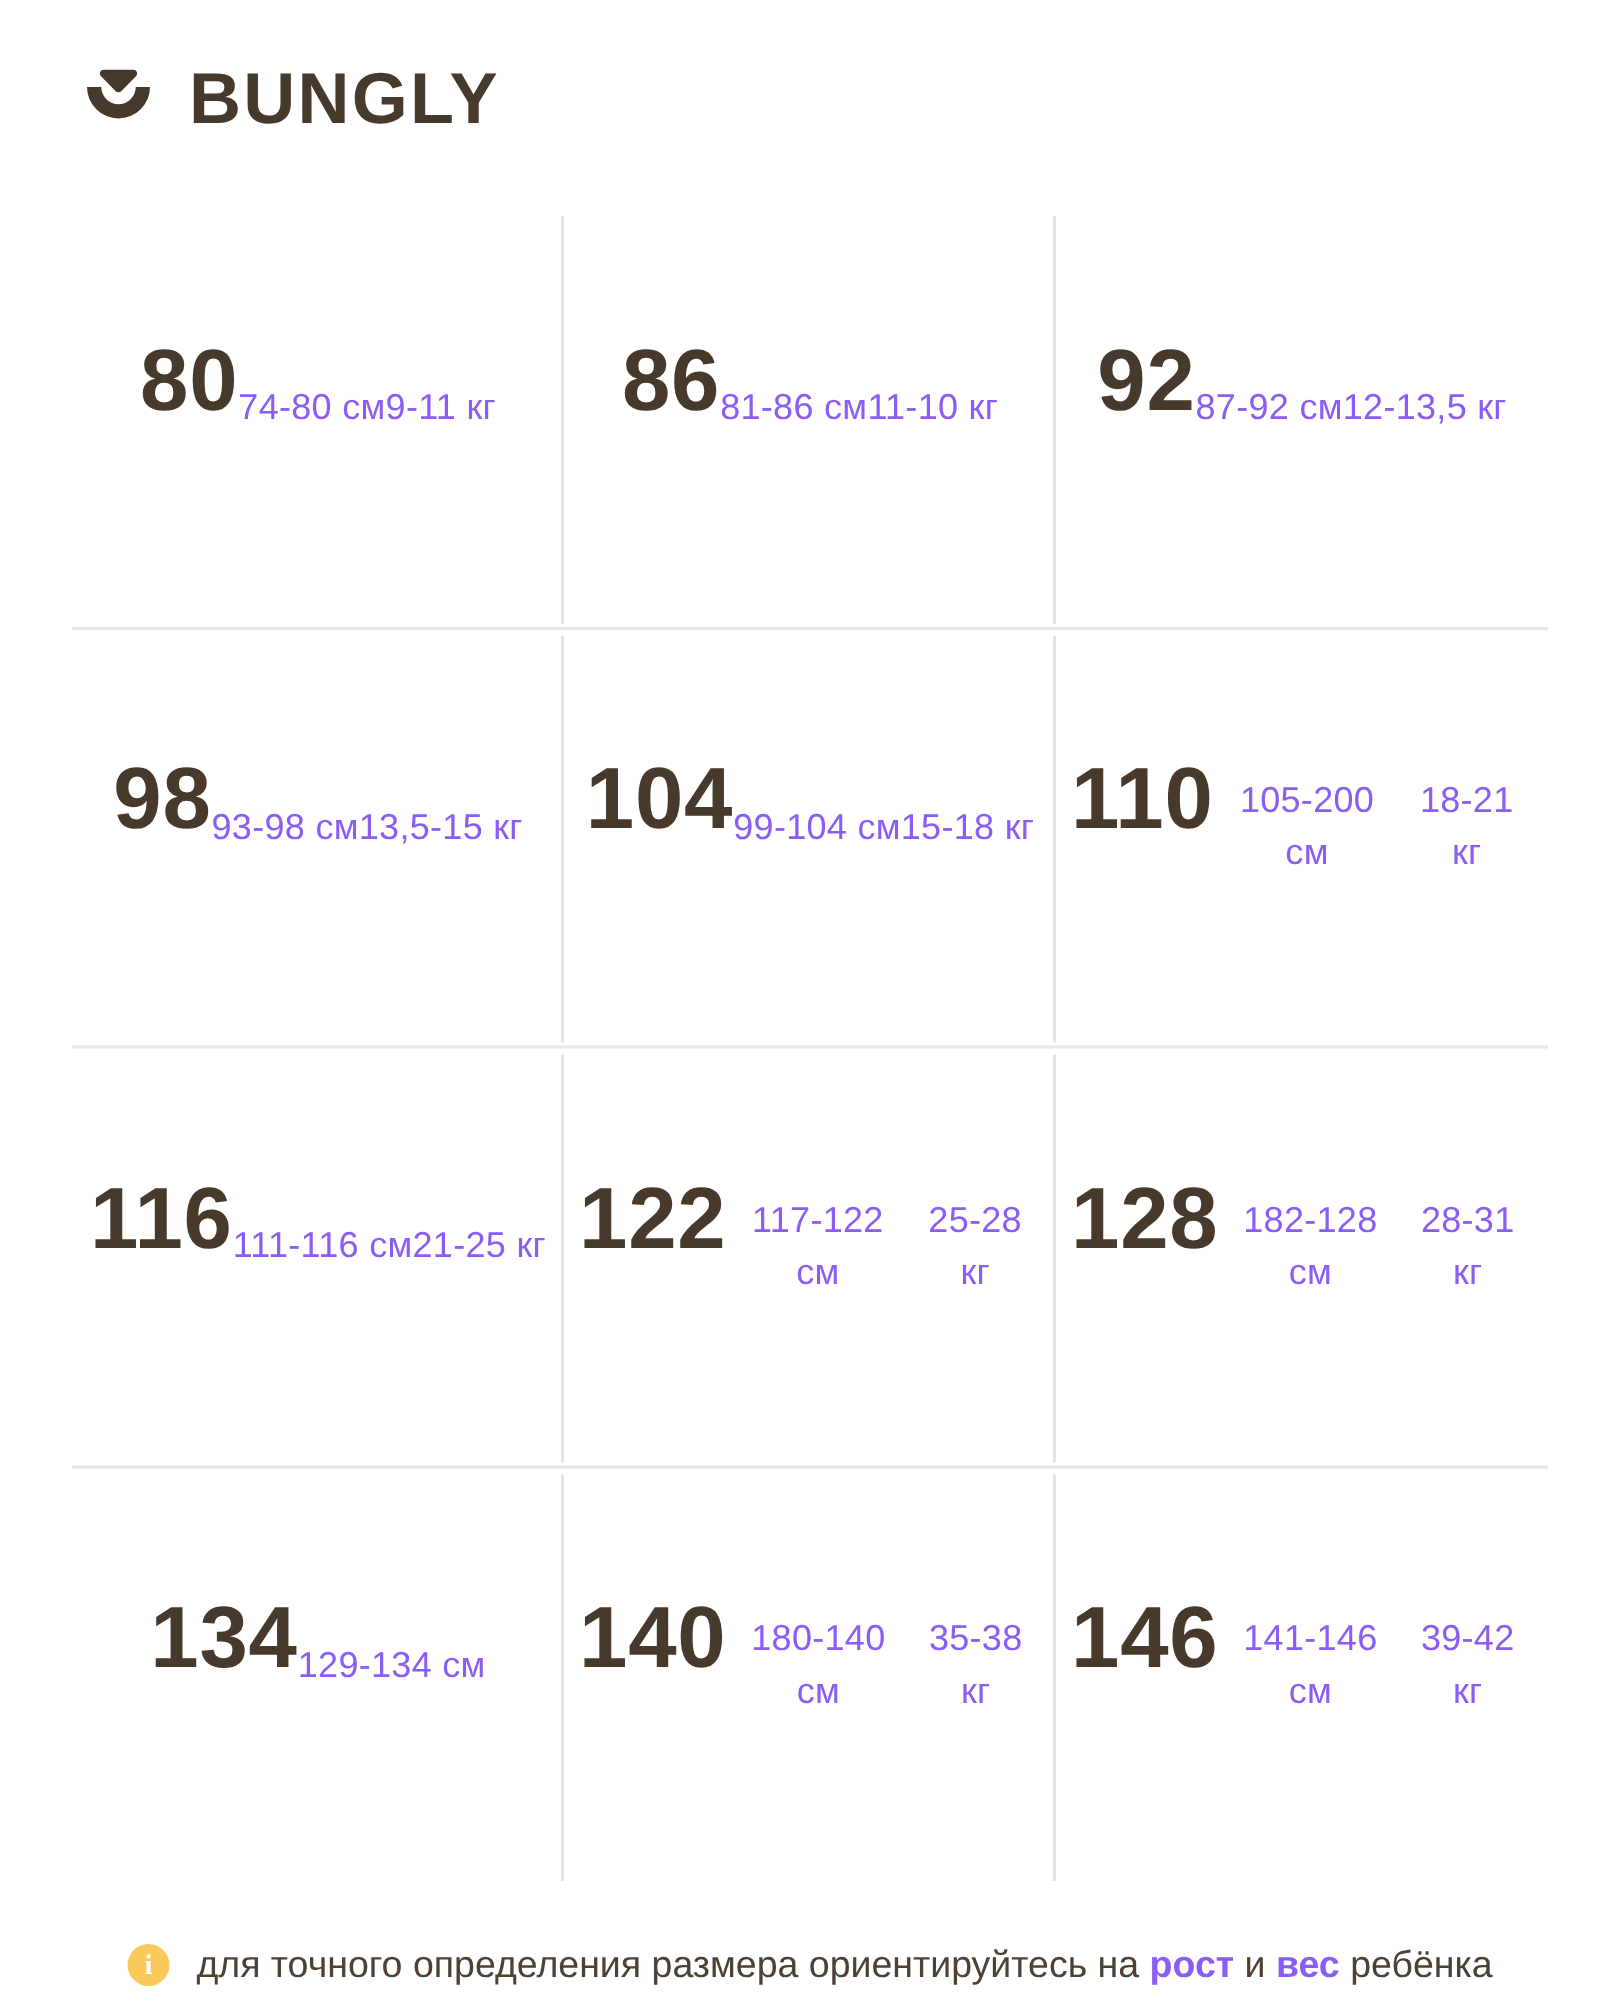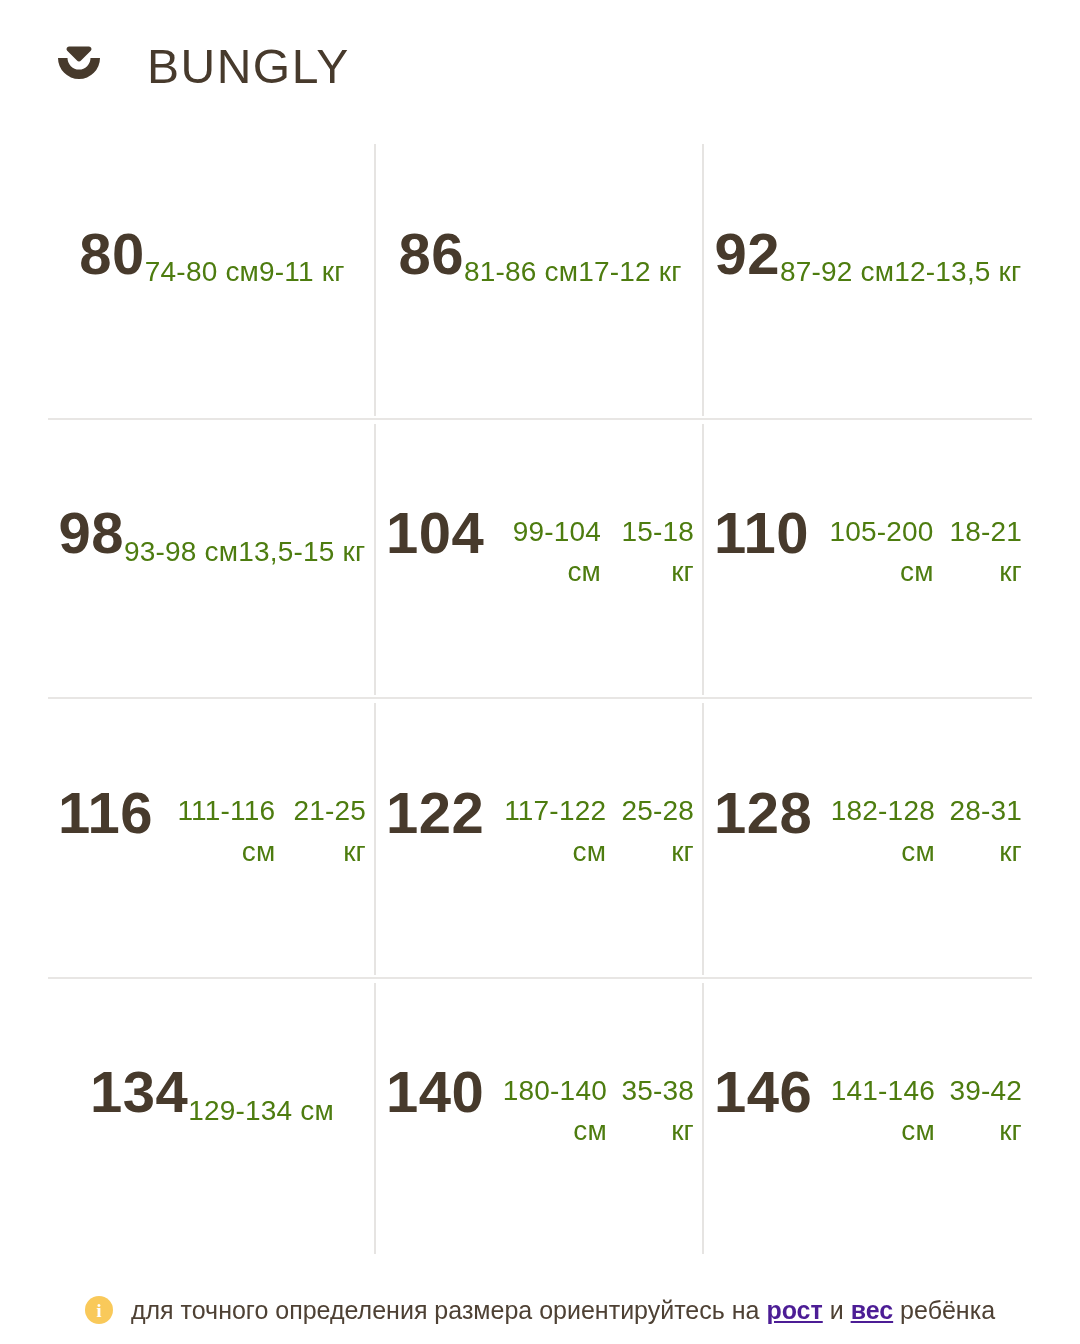--- a/index.html
+++ b/index.html
@@ -26,26 +26,25 @@
     gap: 20px;
     height: 62px;
   }
   .brand-mark {
     width: 54px;
     height: 54px;
     display: block;
   }
   .brand-name {
     font-size: 48px;
-    font-weight: 400;
+    font-weight: 700;
     letter-spacing: 1.5px;
     color: #473a2c;
     line-height: 1;
     white-space: nowrap;
-    margin-left: 21px;
   }
 
   
   .size-grid {
     position: absolute;
     left: 48px;
     top: 140px;
     width: 984px;
     height: 1118px;
     display: grid;
@@ -89,26 +88,25 @@
   .size-number {
     font-size: 58px;
     font-weight: 700;
     letter-spacing: 0.5px;
     color: #473a2c;
     line-height: 1;
     margin-bottom: 38px;
   }
   .size-height,
   .size-weight {
-    font-size: 28px;
+    font-size: 24px;
     font-weight: 400;
-    color: #4d7c0f;
+    color: #8b5cf6;
     line-height: 1.45;
     letter-spacing: 0.2px;
-    text-align: right;
   }
 
   
   .footer-note {
     position: absolute;
     left: 0;
     right: 0;
     bottom: 18px;
     display: flex;
     align-items: center;
@@ -133,22 +131,21 @@
     line-height: 1;
   }
   .footer-text {
     font-size: 25px;
     color: #4e4134;
     line-height: 1.25;
     white-space: nowrap;
   }
   .footer-text b {
     font-weight: 700;
-    color: #4c1d95;
-    text-decoration: underline;
+    color: #8b5cf6;
   }
 </style>
 </head>
 <body>
 
 <div class="brand">
   <span class="brand-mark">
     <svg viewBox="0 0 54 54" width="54" height="54" aria-hidden="true">
       <path d="M6 18 A21 21 0 0 0 48 18 L38.5 18 A11.5 11.5 0 0 1 15.5 18 Z" fill="#473a2c"></path>
       <path d="M17 6.5 L37 6.5 A2.5 2.5 0 0 1 38.8 10.7 L29 20.6 A2.6 2.6 0 0 1 25 20.6 L15.2 10.7 A2.5 2.5 0 0 1 17 6.5 Z" fill="#473a2c"></path>
@@ -161,21 +158,21 @@
 
   <div class="size-cell row-1 col-1">
     <div class="size-number">80</div>
     <div class="size-height">74-80 см</div>
     <div class="size-weight">9-11 кг</div>
   </div>
 
   <div class="size-cell row-1 col-2">
     <div class="size-number">86</div>
     <div class="size-height">81-86 см</div>
-    <div class="size-weight">17-12 кг</div>
+    <div class="size-weight">11-10 кг</div>
   </div>
 
   <div class="size-cell row-1 col-3">
     <div class="size-number">92</div>
     <div class="size-height">87-92 см</div>
     <div class="size-weight">12-13,5 кг</div>
   </div>
 
   <div class="size-cell row-2 col-1">
     <div class="size-number">98</div>

